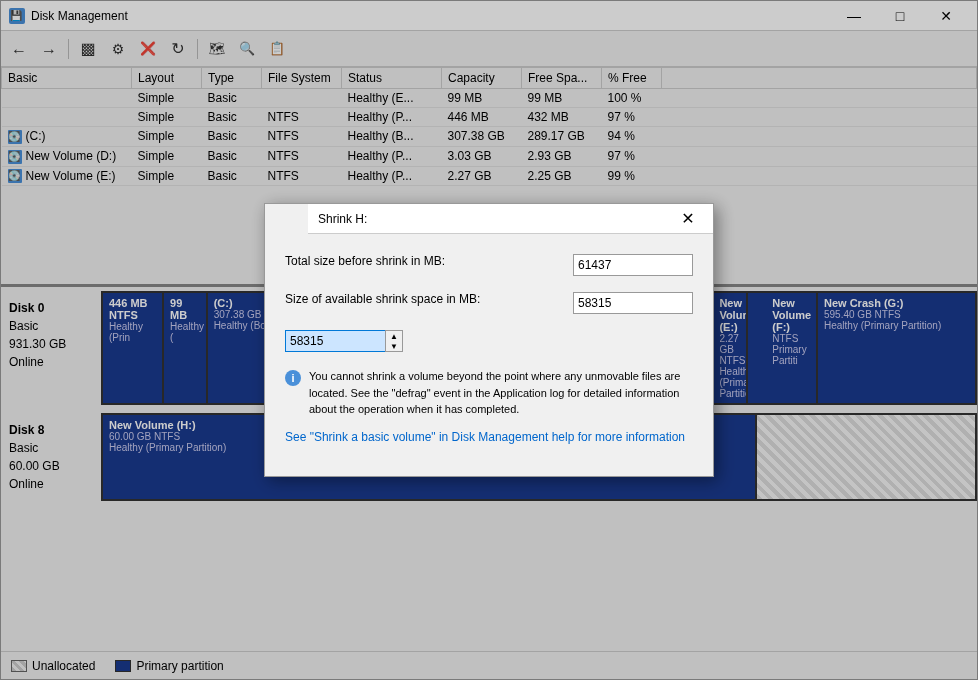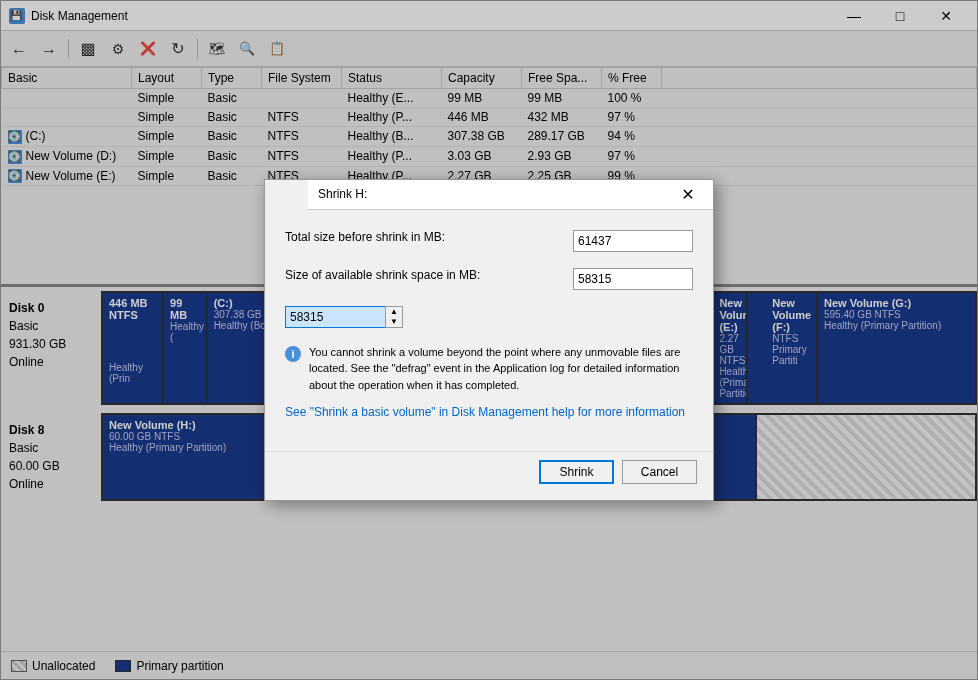--- a/index.html
+++ b/index.html
@@ -483,21 +483,21 @@
               <td></td>
             </tr>
           </tbody>
       </table>
     </div>
 
     <div class="disk-area" id="disk-area">
     <div class="disk-row">
           <div class="disk-label"><strong>Disk 0</strong><br>Basic<br>931.30 GB<br>Online</div>
           <div class="disk-partitions">
-            <div class="partition blue-header" style="width: 7%; gap: 41px;">
+            <div class="partition blue-header" style="width: 7%;">
               <span style="font-weight:bold;font-size:11px;color:white">446 MB NTFS</span>
               <span style="font-size:10px;color:#cce">Healthy (Prin</span>
             </div>
             <div class="partition blue-header" style="width: 5%;">
               <span style="font-weight:bold;font-size:11px;color:white">99 MB</span>
               <span style="font-size:10px;color:#cce">Healthy (</span>
             </div>
             <div class="partition blue-header" style="width: 53%;">
               <span style="font-weight:bold;font-size:11px;color:white">(C:)</span>
               <span style="font-size:10px;color:#cce">307.38 GB NTFS</span>
@@ -512,21 +512,21 @@
               <span style="font-weight:bold;font-size:11px;color:white">New Volume  (E:)</span>
               <span style="font-size:10px;color:#cce">2.27 GB NTFS</span>
               <span style="font-size:10px;color:#cce">Healthy (Primary Partition)</span>
             </div>
             <div class="partition blue-header" style="width: 8%; padding-left: 24px;">
               <span style="font-weight:bold;font-size:11px;color:white">New Volume  (F:)</span>
               <span style="font-size:10px;color:#cce">NTFS</span>
               <span style="font-size:10px;color:#cce">Primary Partiti</span>
             </div>
             <div class="partition blue-header" style="width: 18%;">
-              <span style="font-weight:bold;font-size:11px;color:white">New Volume  (G:)</span>
+              <span style="font-weight:bold;font-size:11px;color:white">New Crash  (G:)</span>
               <span style="font-size:10px;color:#cce">595.40 GB NTFS</span>
               <span style="font-size:10px;color:#cce">Healthy (Primary Partition)</span>
             </div>
           </div>
         </div>
         <div class="disk-row">
           <div class="disk-label"><strong>Disk 8</strong><br>Basic<br>60.00 GB<br>Online</div>
           <div class="disk-partitions">
             <div class="partition blue-header" style="width: 75%;">
               <span style="font-weight:bold;font-size:11px;color:white">New Volume  (H:)</span>
@@ -582,20 +582,16 @@
 
 
         <div class="info-box">
           <div class="info-icon">i</div>
           <p class="info-text">You cannot shrink a volume beyond the point where any unmovable files are located. See the "defrag" event in the Application log for detailed information about the operation when it has completed.</p>
         </div>
 
         <a class="help-link" href="#">See "Shrink a basic volume" in Disk Management help for more information</a>
       </div>
 
-      <div class="modal-footer">
-        <button class="modal-btn primary">Shrink</button>
-        <button class="modal-btn">Cancel</button>
-      </div>
     </div>
   </div>
 
 </div>
 
 </body></html>

